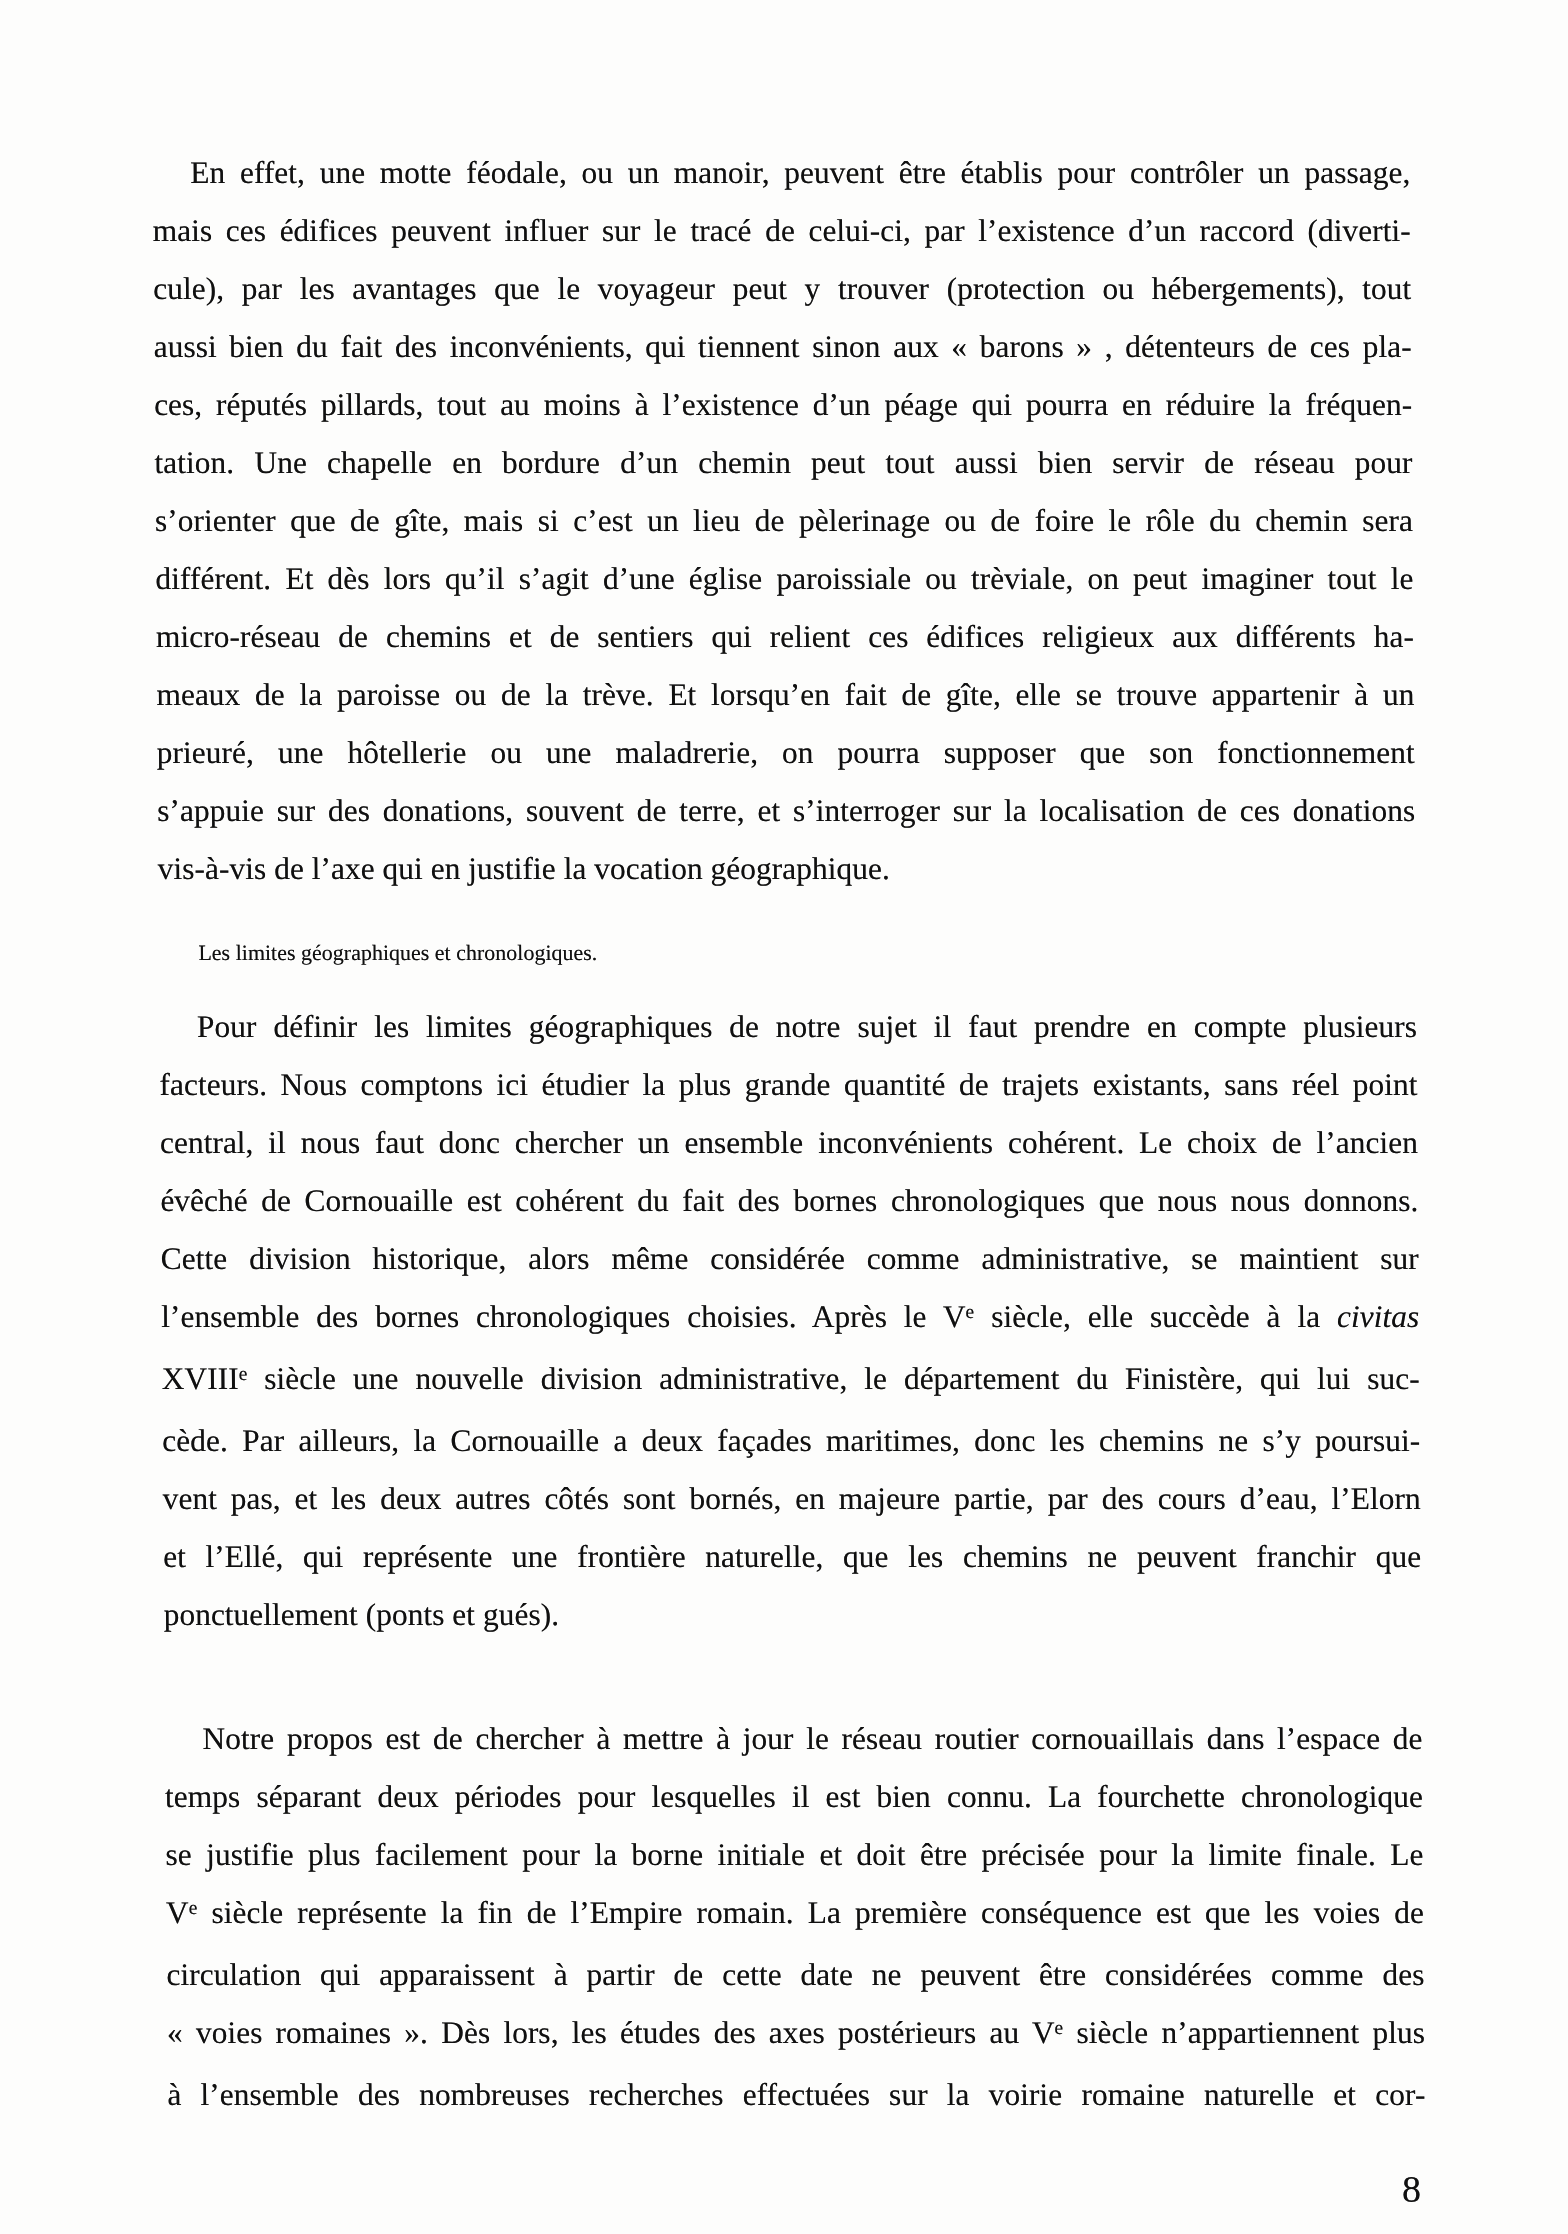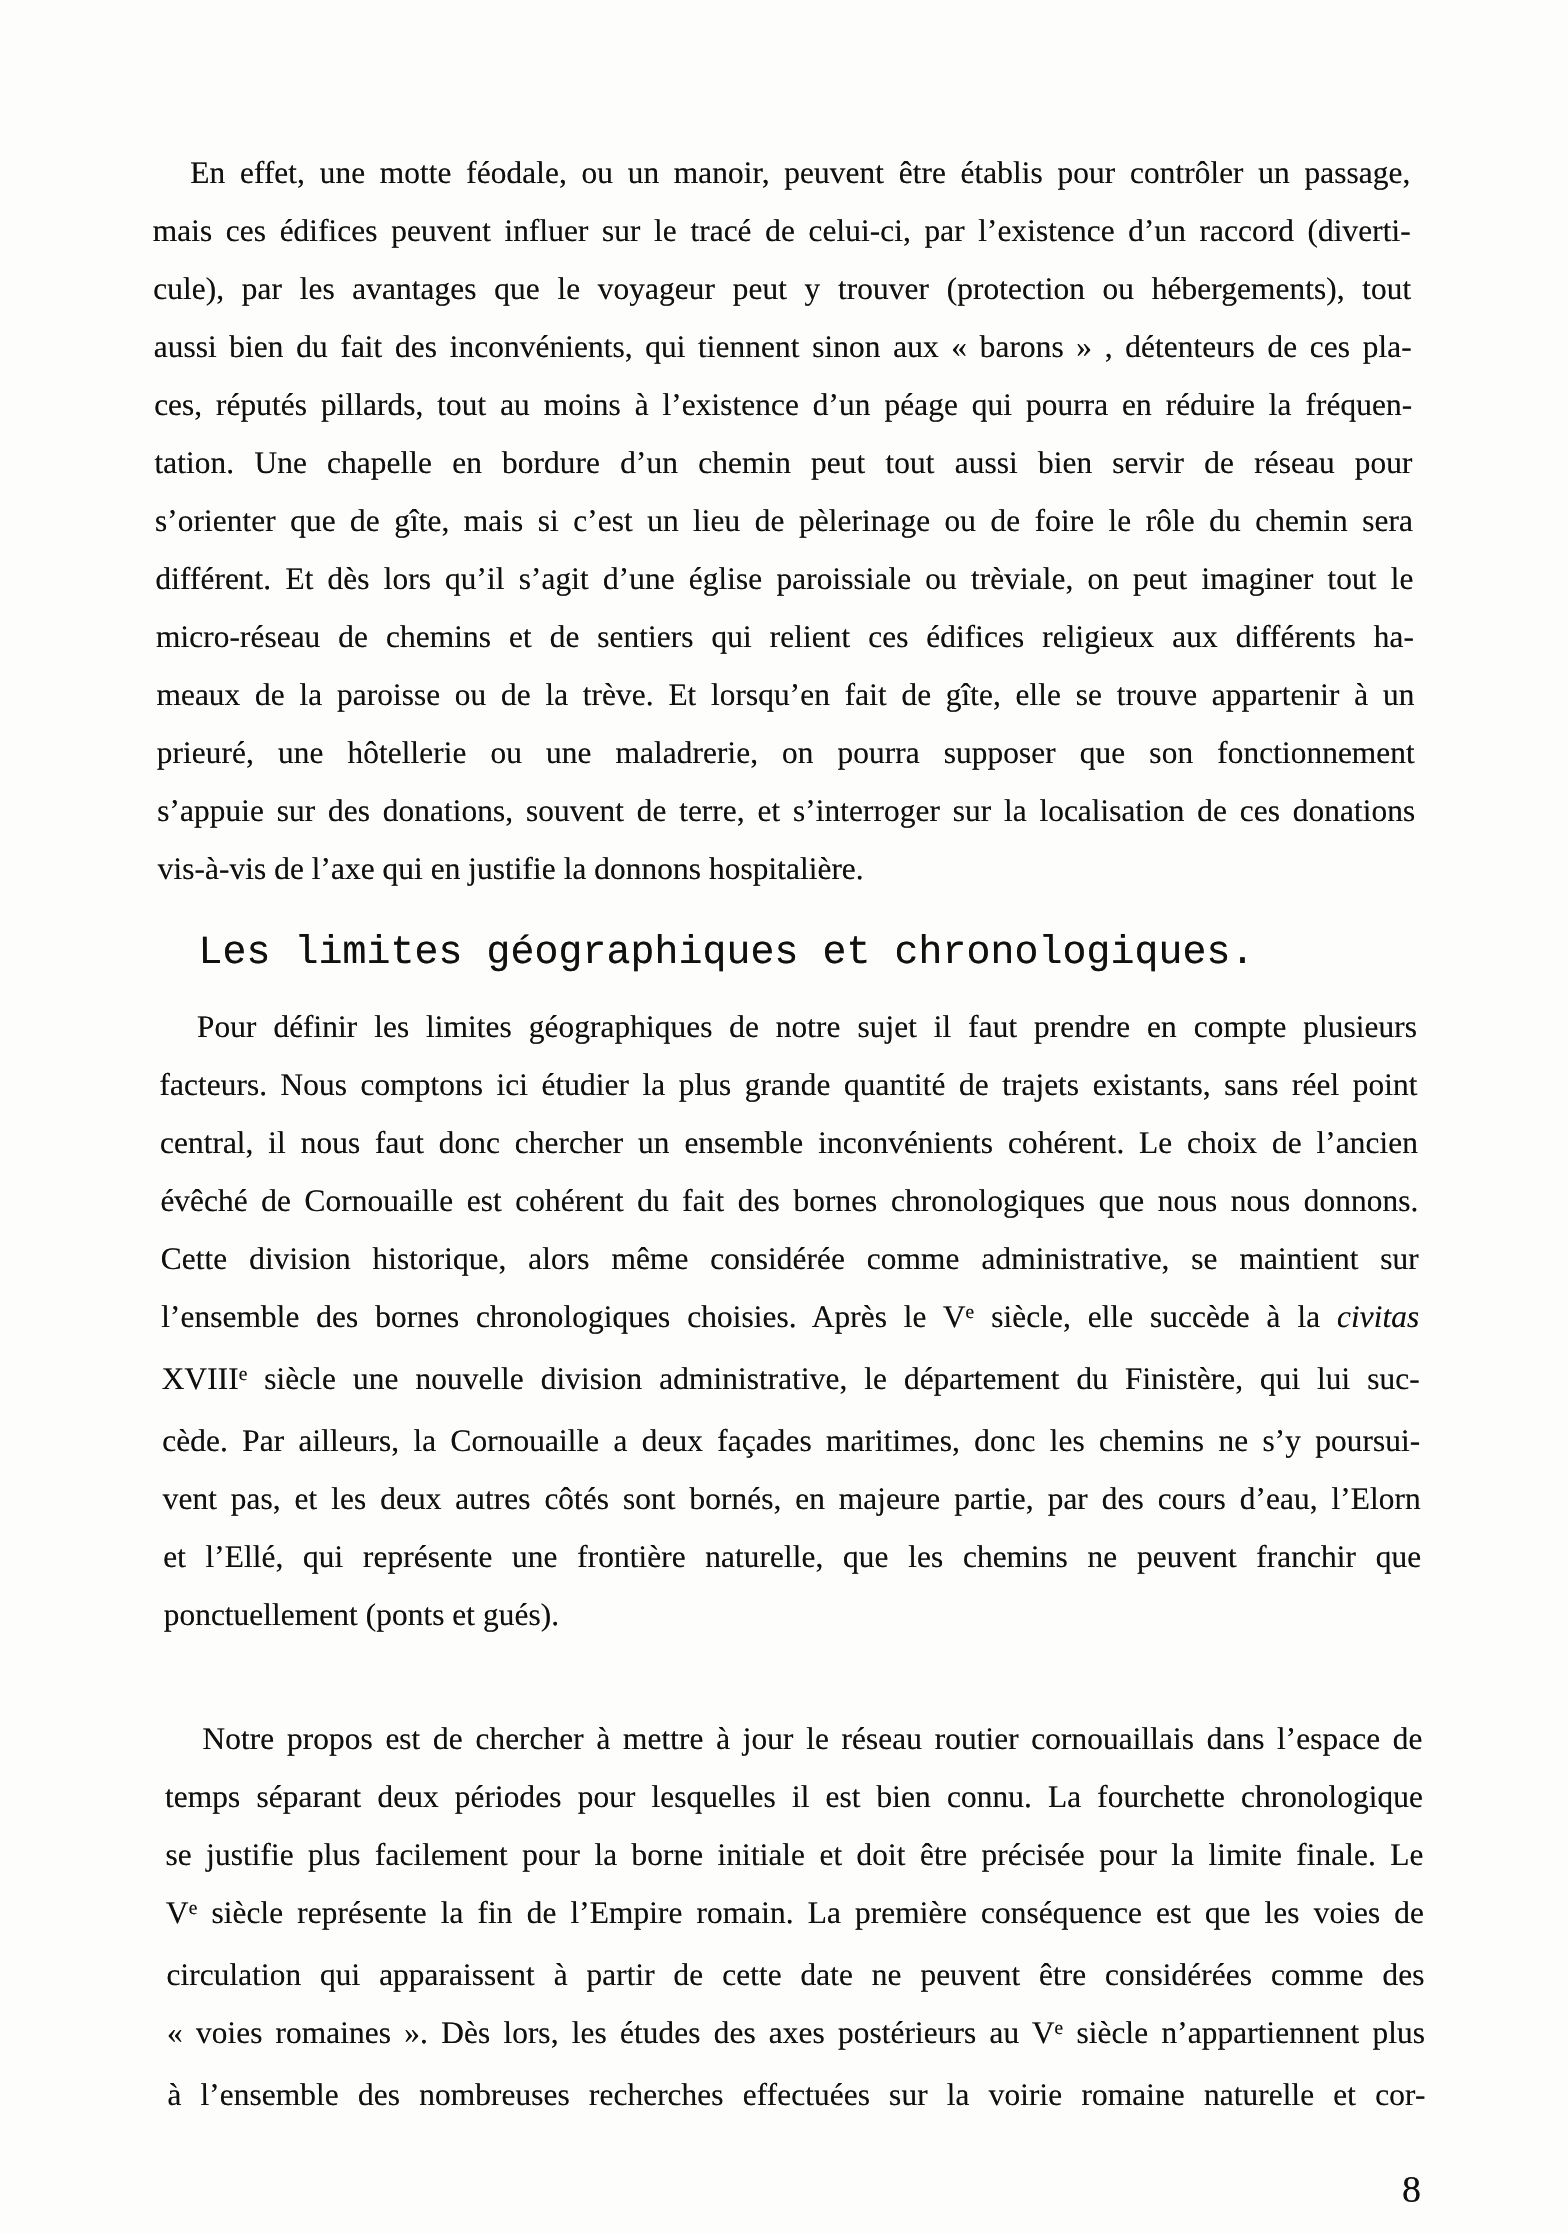--- a/index.html
+++ b/index.html
@@ -20,22 +20,22 @@
     position: absolute;
     left: 152px;
     width: 1258px;
     margin: 0;
     font-size: 31.5px;
     line-height: 58px;
     text-shadow: 0 0 0.5px rgba(0,0,0,0.55);
   }
   .para.body { font-family: "Liberation Serif", serif; font-weight: 400; }
   .para.heading {
-    font-family: Liberation Mono, monospace;
-    font-size: 40px;
+    font-family: Liberation Serif, serif;
+    font-size: 22px;
     font-weight: 400;
   }
   .p-intro   { top: 144px; }
   .p-heading { top: 924px; }
   .p-limites { top: 998px; }
   .p-propos  { top: 1710px; }
 
   .line {
     text-align: justify;
     text-align-last: justify;
@@ -77,21 +77,21 @@
       <div class="line"><span>cule), par les avantages que le voyageur peut y trouver (protection ou hébergements), tout</span></div>
       <div class="line"><span>aussi bien du fait des inconvénients, qui tiennent sinon aux « barons » , détenteurs de ces pla-</span></div>
       <div class="line"><span>ces, réputés pillards, tout au moins à l’existence d’un péage qui pourra en réduire la fréquen-</span></div>
       <div class="line"><span>tation. Une chapelle en bordure d’un chemin peut tout aussi bien servir de réseau pour</span></div>
       <div class="line"><span>s’orienter que de gîte, mais si c’est un lieu de pèlerinage ou de foire le rôle du chemin sera</span></div>
       <div class="line"><span>différent. Et dès lors qu’il s’agit d’une église paroissiale ou trèviale, on peut imaginer tout le</span></div>
       <div class="line"><span>micro-réseau de chemins et de sentiers qui relient ces édifices religieux aux différents ha-</span></div>
       <div class="line"><span>meaux de la paroisse ou de la trève. Et lorsqu’en fait de gîte, elle se trouve appartenir à un</span></div>
       <div class="line"><span>prieuré, une hôtellerie ou une maladrerie, on pourra supposer que son fonctionnement</span></div>
       <div class="line"><span>s’appuie sur des donations, souvent de terre, et s’interroger sur la localisation de ces donations</span></div>
-      <div class="line last"><span>vis-à-vis de l’axe qui en justifie la donnons hospitalière.</span></div>
+      <div class="line last"><span>vis-à-vis de l’axe qui en justifie la vocation géographique.</span></div>
     </section>
 
   <h2 class="para heading p-heading">
       <div class="line first last"><span>Les limites géographiques et chronologiques.</span></div>
     </h2>
 
   <section class="para body p-limites">
       <div class="line first"><span>Pour définir les limites géographiques de notre sujet il faut prendre en compte plusieurs</span></div>
       <div class="line"><span>facteurs. Nous comptons ici étudier la plus grande quantité de trajets existants, sans réel point</span></div>
       <div class="line"><span>central, il nous faut donc chercher un ensemble inconvénients cohérent. Le choix de l’ancien</span></div>

